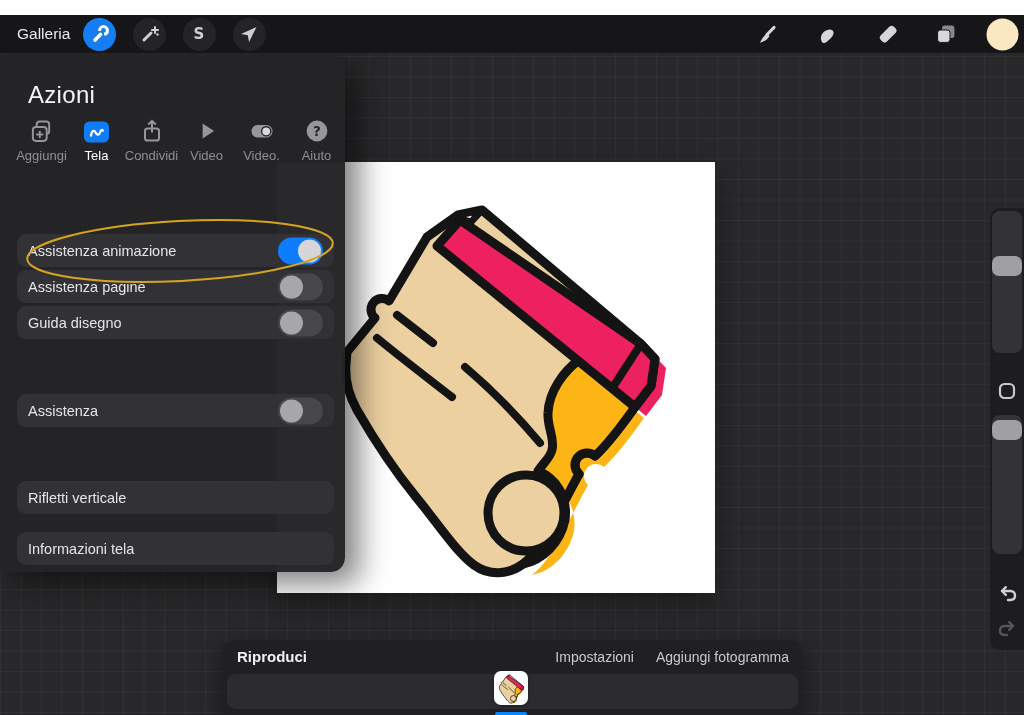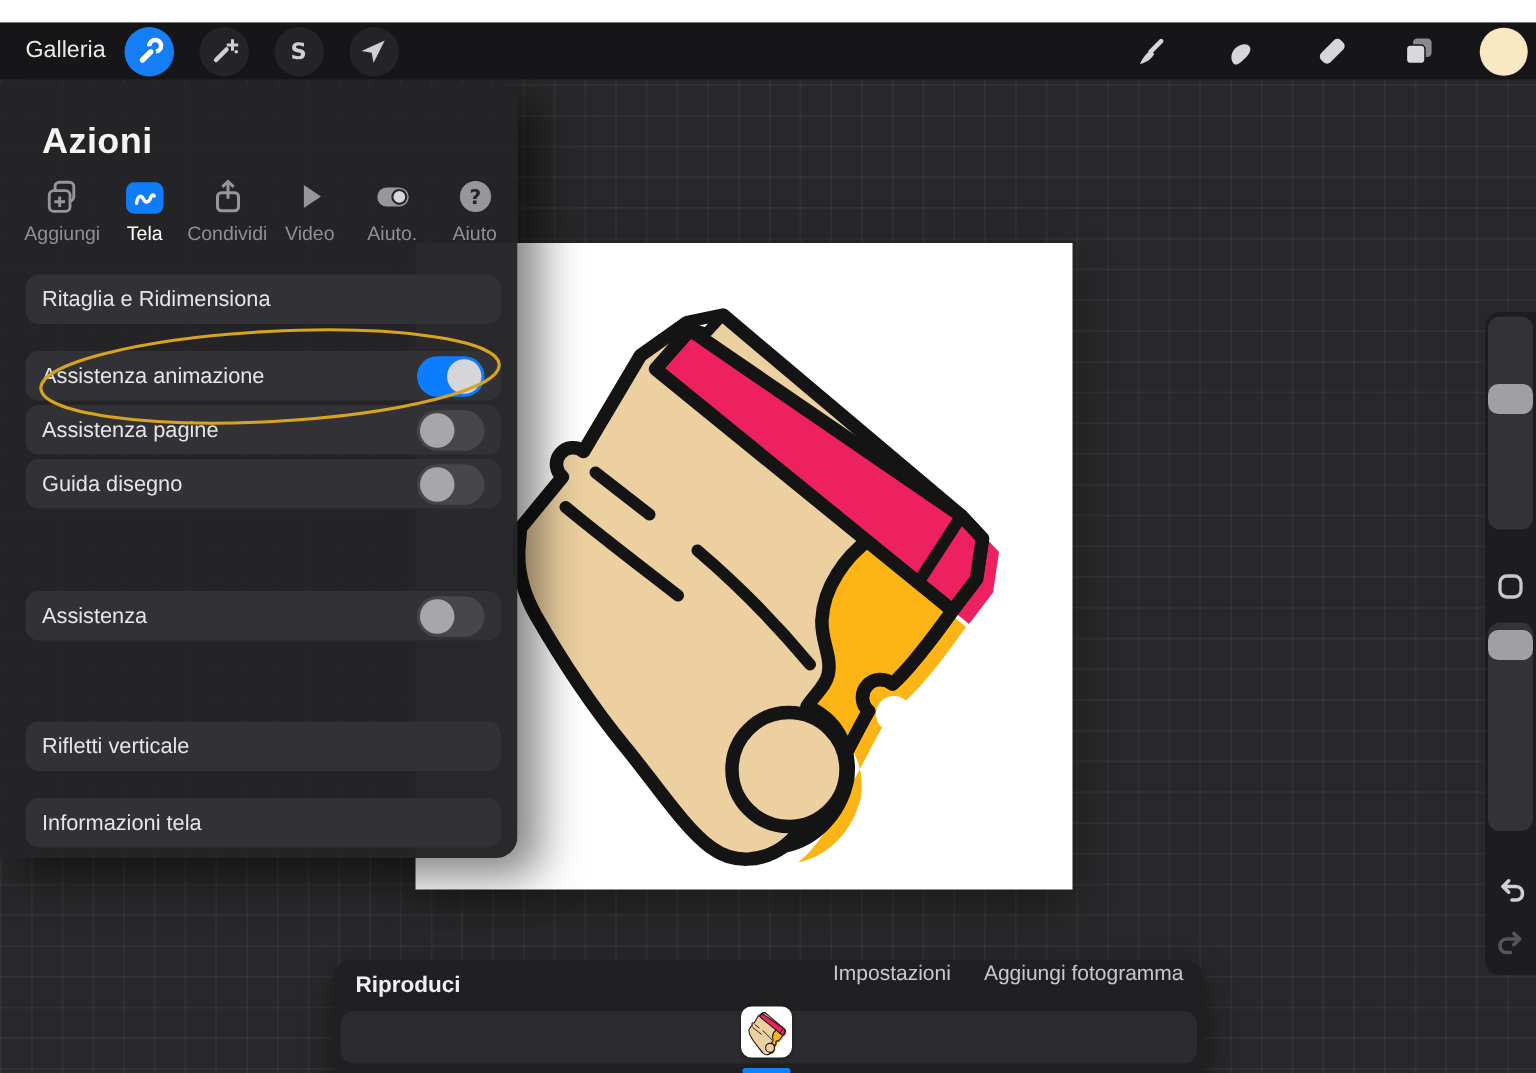--- a/index.html
+++ b/index.html
@@ -10,42 +10,42 @@
                      linear-gradient(90deg,rgba(255,255,255,.04) 1px,transparent 1px);
     background-size:20.5px 20.5px;margin-top:15px;}
   .topbar{position:absolute;left:0;top:0;width:1024px;height:38px;background:#161618;z-index:30}
   .gallery-label{position:absolute;left:17px;top:0;height:38px;line-height:38px;color:#e9e9ea;font-size:15.5px}
   .tool-btn{position:absolute;top:2.5px;width:33px;height:33px;border-radius:50%;display:flex;align-items:center;justify-content:center}
   .tool-btn.circle{background:#242427}
   .tool-btn.active{background:#157ef5}
   .flat{background:transparent}
   .panel{position:absolute;left:0;top:40px;width:345px;height:517px;background:rgba(37,37,40,.98);
     border-radius:0 14px 14px 0;box-shadow:14px 12px 30px rgba(0,0,0,.5);z-index:20}
-  .panel-title{position:absolute;left:28px;top:26px;font-size:24px;font-weight:700;color:#f4f4f5;letter-spacing:.3px}
+  .panel-title{position:absolute;left:28px;top:26px;font-size:24px;font-weight:400;color:#f4f4f5;letter-spacing:.3px}
   .tabs{position:absolute;left:14px;top:62px;width:330px;height:48px}
   .tab{position:absolute;top:0;width:55px;text-align:center}
   .tab .ticon{height:27px;display:flex;align-items:flex-end;justify-content:center}
   .tab .tlabel{margin-top:4px;font-size:13px;color:#8f8f94}
   .tab.active .tlabel{color:#fff}
   .menu-item{position:absolute;left:17px;width:317px;height:33px;background:#323236;border-radius:9px;
     display:flex;align-items:center;padding-left:11px;box-sizing:border-box;font-size:14.5px;color:#e5e5e7}
   .menu-item.disabled{color:#737377}
   .toggle{position:absolute;right:11px;top:50%;transform:translateY(-50%);width:45px;height:27px;border-radius:14px;background:#47474b}
   .toggle .knob{position:absolute;left:2px;top:2px;width:23px;height:23px;border-radius:50%;background:#a7a7ab}
   .toggle.on{background:#0d7dff}
   .toggle.on .knob{left:auto;right:2px;background:#d6d5da}
   .annotation{position:absolute;left:0;top:40px;width:345px;height:517px;z-index:25;pointer-events:none}
   .canvas{position:absolute;left:277px;top:147px;width:438px;height:431px;background:#fff;z-index:5;box-shadow:0 10px 26px rgba(0,0,0,.35)}
   .side{position:absolute;left:990px;top:193px;width:34px;height:442px;background:#1d1d20;border-radius:10px 0 0 10px;z-index:10}
   .track{position:absolute;left:2px;width:30px;background:#333337;border-radius:8px}
   .handle{position:absolute;left:2px;width:30px;height:20px;background:#a0a0a4;border-radius:7px}
   .side-btn{position:absolute;left:0;width:34px;display:flex;justify-content:center}
   .timeline{position:absolute;left:222px;top:625px;width:581px;height:83px;background:#202023;border-radius:13px;z-index:10;box-shadow:0 8px 20px rgba(0,0,0,.4)}
   .tl-play{position:absolute;left:15px;top:0;line-height:34px;font-size:15px;font-weight:700;color:#f0f0f2}
-  .tl-right{position:absolute;right:14px;top:0;height:34px;display:flex;gap:22px;align-items:flex-start}
+  .tl-right{position:absolute;right:14px;top:0;height:34px;display:flex;gap:22px;align-items:center}
   .tl-right span{font-size:14px;color:#c9c9cd}
   .tl-strip{position:absolute;left:5px;right:5px;top:34px;height:35px;background:#2c2c30;border-radius:9px}
   .tl-thumb{position:absolute;left:272px;top:31px;width:34px;height:34px;background:#fff;border-radius:7px;overflow:hidden;box-shadow:0 1px 3px rgba(0,0,0,.4)}
   .tl-underline{position:absolute;left:273px;top:72px;width:32px;height:3.5px;border-radius:2px;background:#0b84ff}
 </style>
 </head>
 <body>
 
 <div class="stage">
 
@@ -179,36 +179,33 @@
         </div>
         <div class="tlabel">Video</div>
       </div>
       <div class="tab" style="left:220px">
         <div class="ticon">
           <svg width="26" height="26" viewBox="0 0 26 26">
             <rect x="2.5" y="7" width="21" height="12.6" rx="6.3" fill="#97979b"></rect>
             <circle cx="17.2" cy="13.3" r="4.6" fill="#d8d8da" stroke="#252528" stroke-width="1.4"></circle>
           </svg>
         </div>
-        <div class="tlabel">Aiuto.</div>
+        <div class="tlabel">Video.</div>
       </div>
       <div class="tab" style="left:275px">
         <div class="ticon">
           <svg width="26" height="26" viewBox="0 0 26 26">
             <circle cx="13" cy="13" r="10.4" fill="#97979b"></circle>
             <text x="13" y="18" text-anchor="middle" font-family="DejaVu Sans, sans-serif" font-size="13.5" font-weight="bold" fill="#252528">?</text>
           </svg>
         </div>
         <div class="tlabel">Aiuto</div>
       </div>
     </div>
 
-    <div class="menu-item" style="top:128px">
-      <span>Ritaglia e Ridimensiona</span>
-    </div>
     <div class="menu-item" style="top:179px">
       <span>Assistenza animazione</span>
       <div class="toggle on">
           <div class="knob"></div>
         </div>
     </div>
     <div class="menu-item" style="top:215px">
       <span>Assistenza pagine</span>
       <div class="toggle">
           <div class="knob"></div>

